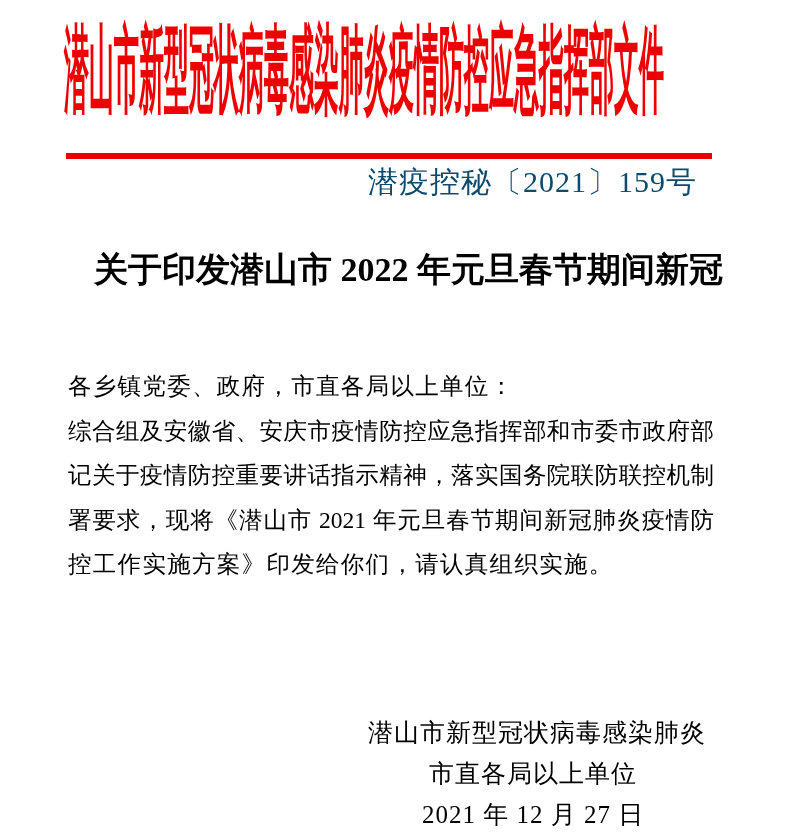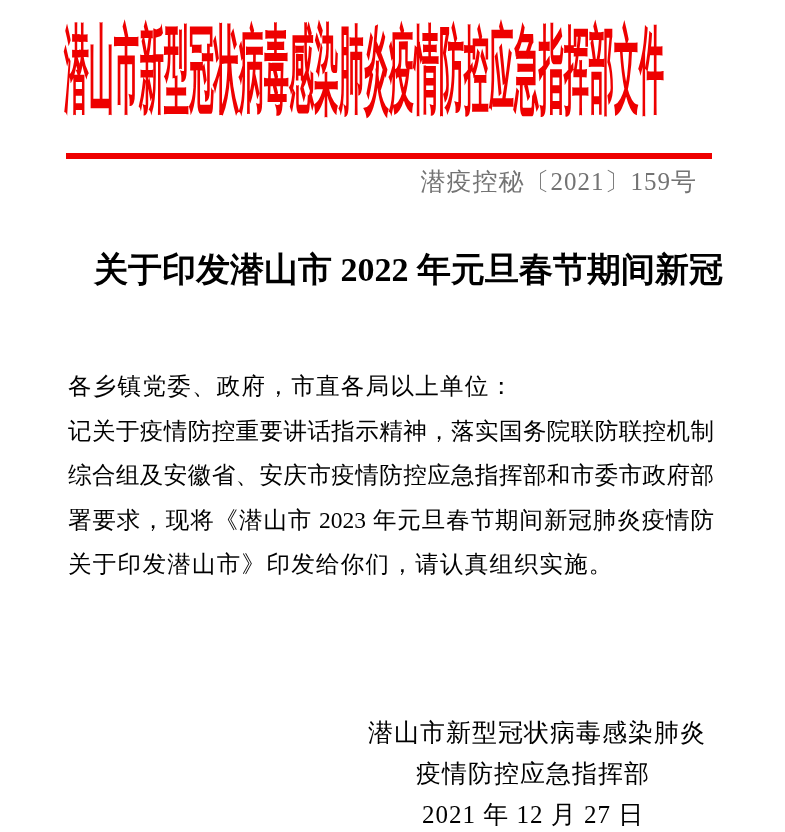--- a/index.html
+++ b/index.html
@@ -38,24 +38,24 @@
   .red-rule {
     position: absolute;
     top: 153px; left: 66px;
     width: 646px; height: 6px;
     background: #EE0000;
   }
   
   .doc-number {
     position: absolute;
     top: 166px; right: 88px;
-    font-size: 25px;
+    font-size: 30px;
     line-height: 32px;
     letter-spacing: 1px;
-    color: #737373;
+    color: #0c4a6e;
     white-space: nowrap;
   }
   
   .doc-title {
     position: absolute;
     top: 244px; left: 16px;
     width: 785px;
     margin: 0;
     text-align: center;
     font-size: 34px;
@@ -108,25 +108,25 @@
   <div class="red-rule"></div>
 
   <div class="doc-number">潜疫控秘〔2021〕159号</div>
 
   <h1 class="doc-title">
     <span class="title-line">关于印发潜山市 2022 年元旦春节期间新冠</span>
   </h1>
 
   <div class="body-text">
     <div class="line no-just">各乡镇党委、政府，市直各局以上单位：</div>
+    <div class="line">综合组及安徽省、安庆市疫情防控应急指挥部和市委市政府部</div>
     <div class="line">记关于疫情防控重要讲话指示精神，落实国务院联防联控机制</div>
-    <div class="line">综合组及安徽省、安庆市疫情防控应急指挥部和市委市政府部</div>
-    <div class="line">署要求，现将《潜山市 2023 年元旦春节期间新冠肺炎疫情防</div>
-    <div class="line no-just">关于印发潜山市》印发给你们，请认真组织实施。</div>
+    <div class="line">署要求，现将《潜山市 2021 年元旦春节期间新冠肺炎疫情防</div>
+    <div class="line no-just">控工作实施方案》印发给你们，请认真组织实施。</div>
   </div>
 
   <div class="signature">
     <span class="sig-line">潜山市新型冠状病毒感染肺炎</span>
-    <span class="sig-line">疫情防控应急指挥部</span>
+    <span class="sig-line">市直各局以上单位</span>
     <span class="sig-line">2021 年 12 月 27 日</span>
   </div>
 
 </div>
 
 </body></html>

